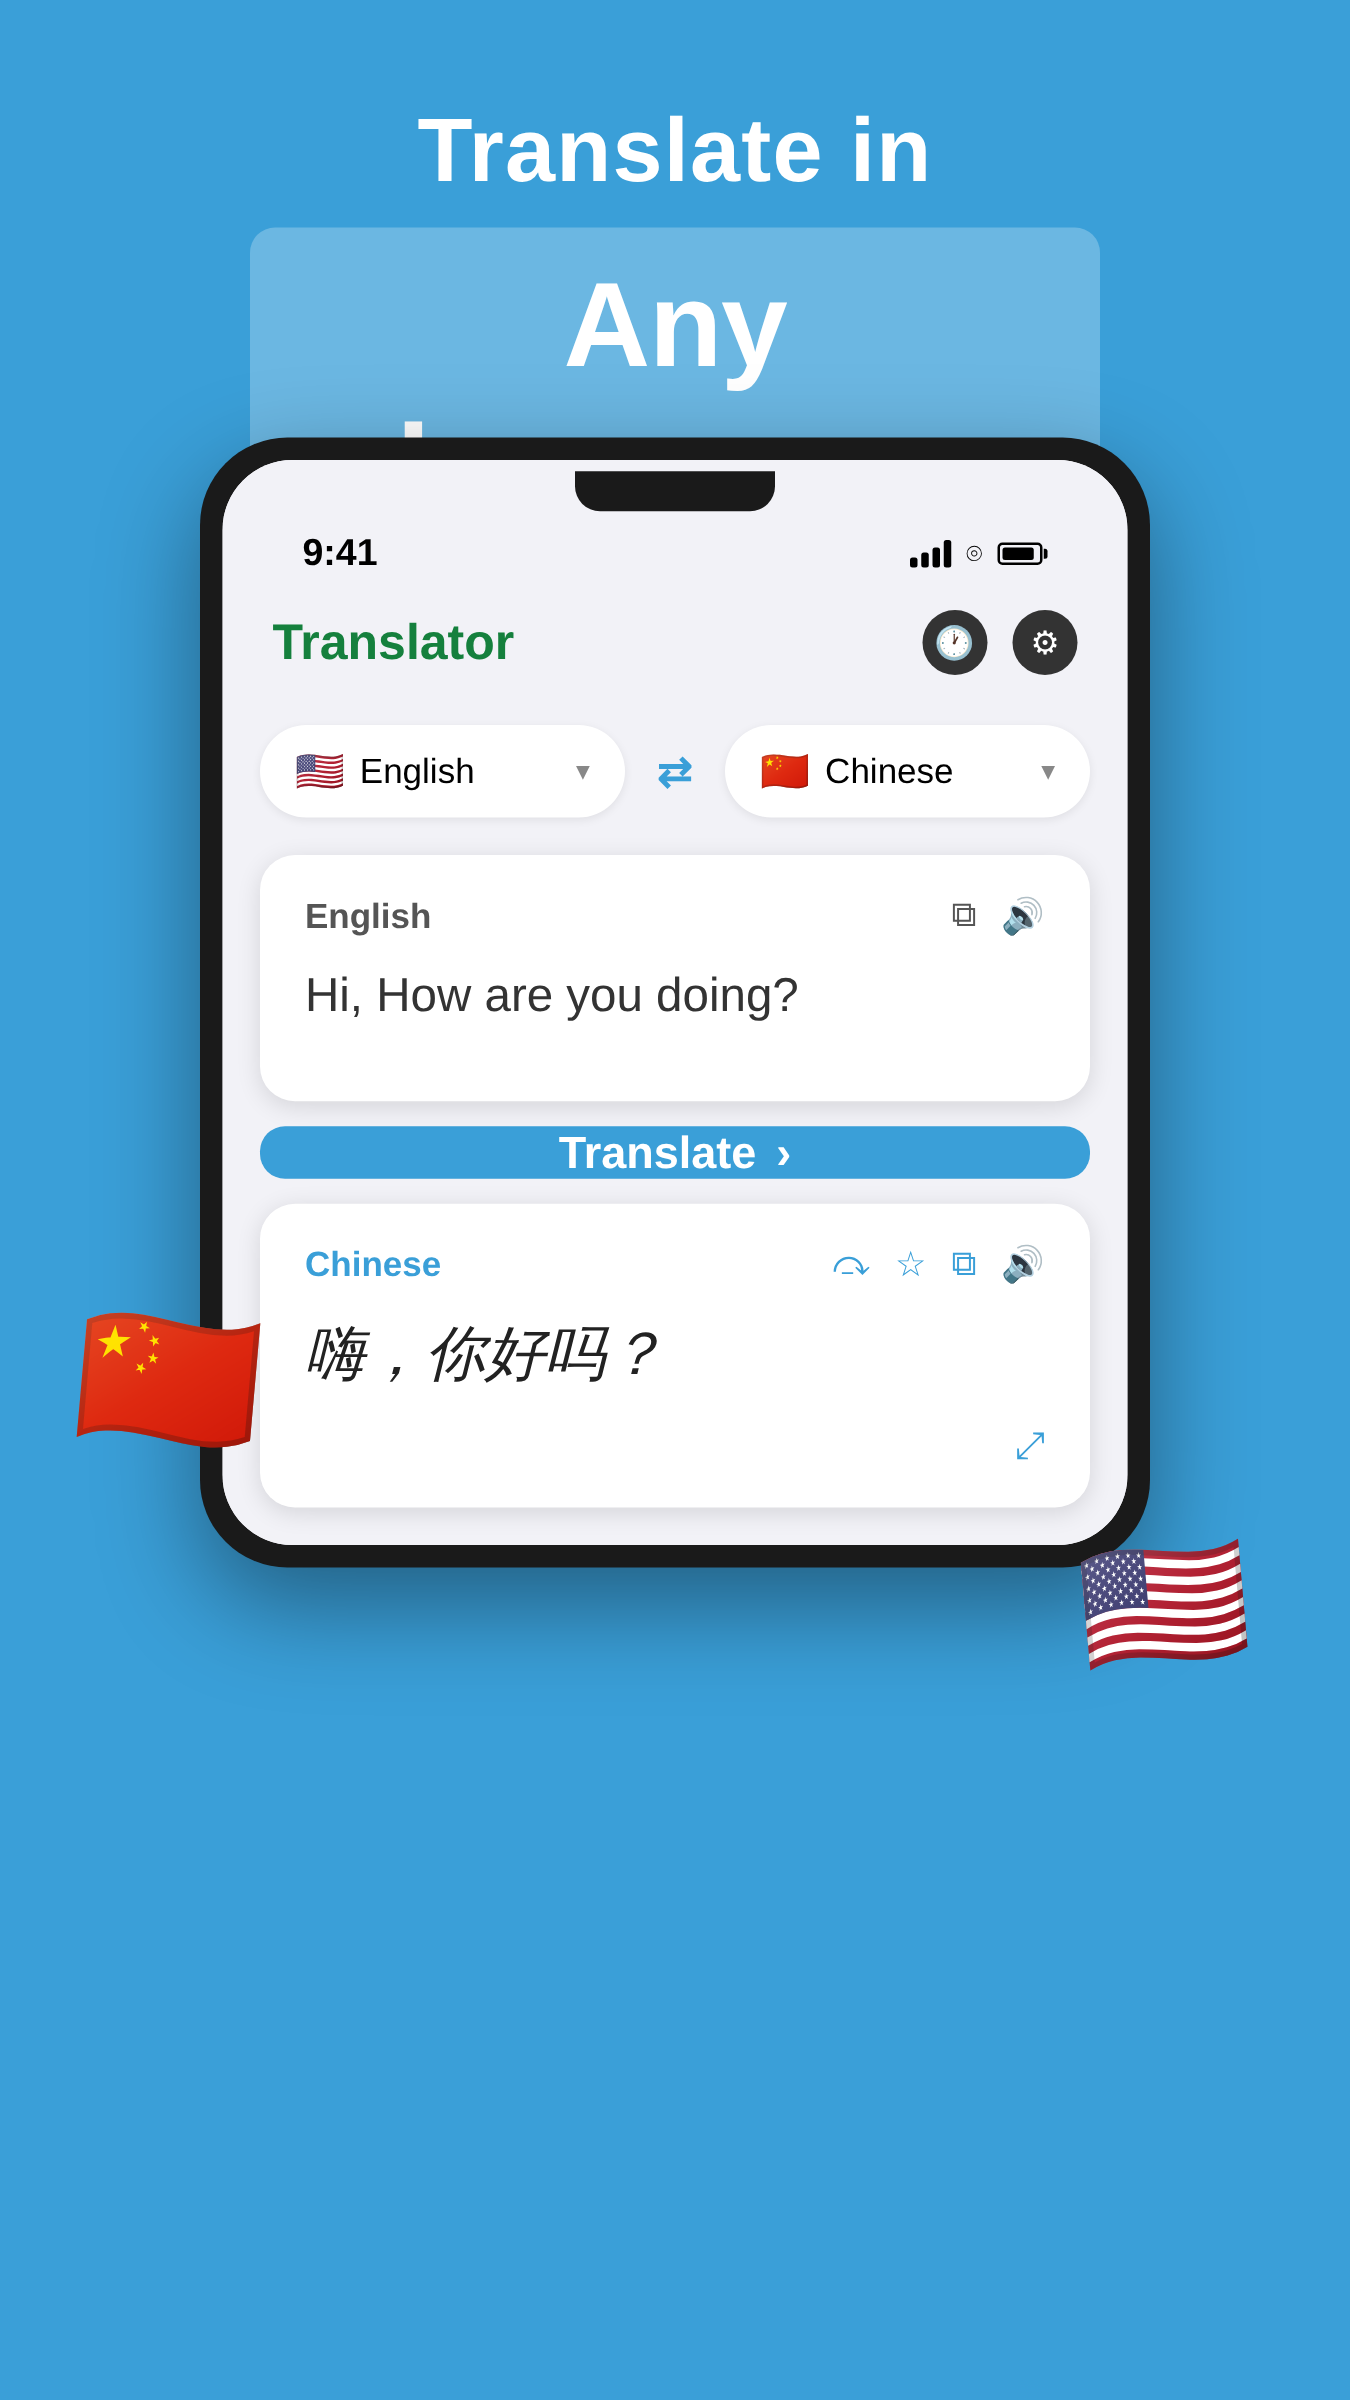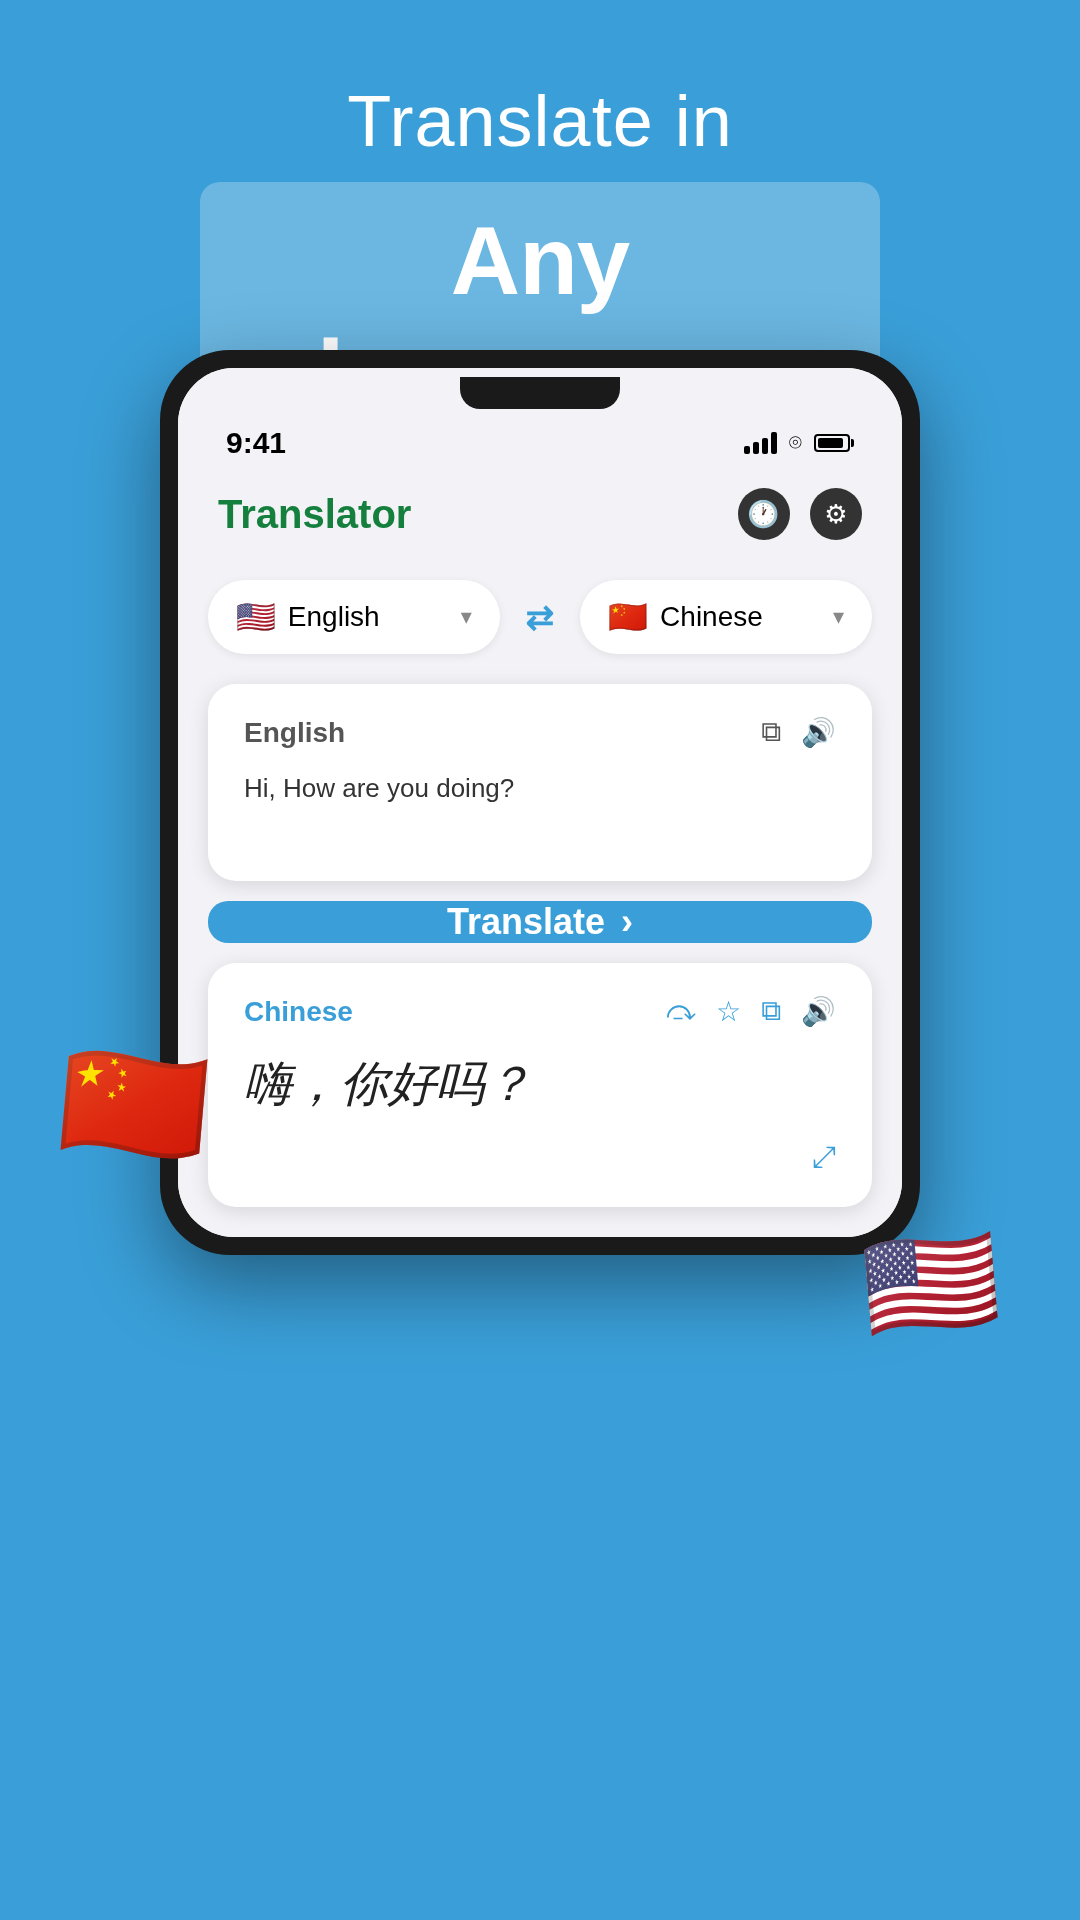--- a/index.html
+++ b/index.html
@@ -15,21 +15,21 @@
 
     
     .top-section {
       text-align: center;
       padding-top: 80px;
       padding-bottom: 40px;
     }
     .translate-in {
       font-size: 72px;
       color: white;
-      font-weight: 400;
+      font-weight: 700;
       letter-spacing: 1px;
       margin-bottom: 20px;
     }
     .any-language-box {
       background: rgba(255,255,255,0.25);
       border-radius: 20px;
       margin: 0 auto;
       width: 680px;
       padding: 24px 40px;
     }
@@ -69,21 +69,21 @@
     .notch {
       background: #1a1a1a;
       width: 160px;
       height: 32px;
       border-radius: 0 0 20px 20px;
     }
 
     
     .status-bar {
       background: #f2f2f7;
-      padding: 8px 48px;
+      padding: 8px 64px;
       display: flex;
       justify-content: space-between;
       align-items: center;
     }
     .status-time {
       font-size: 30px;
       font-weight: 600;
       color: #000;
     }
     .status-icons {
@@ -226,21 +226,21 @@
       display: flex;
       gap: 20px;
     }
     .card-icon {
       font-size: 28px;
       color: #555;
       cursor: pointer;
     }
     .card-icon.blue { color: #3a9fd8; }
     .input-text {
-      font-size: 26px;
+      font-size: 38px;
       color: #333;
       line-height: 1.5;
       min-height: 80px;
     }
 
     
     .translate-btn {
       background: #3a9fd8;
       border: none;
       border-radius: 20px;

